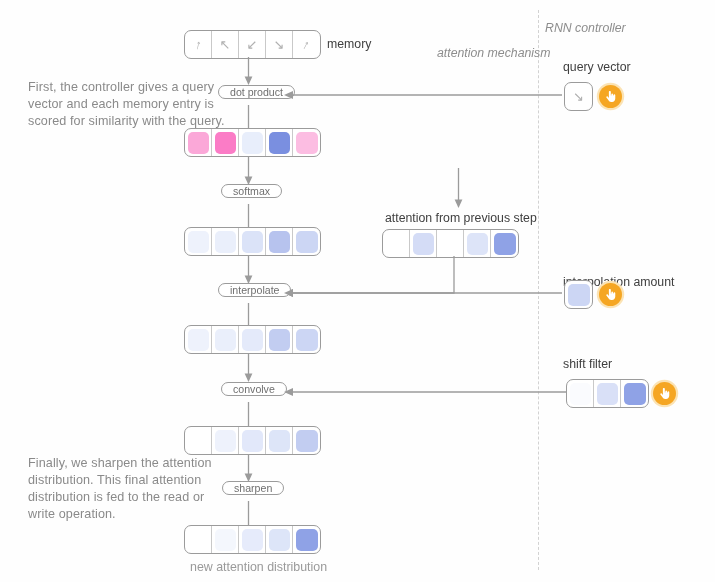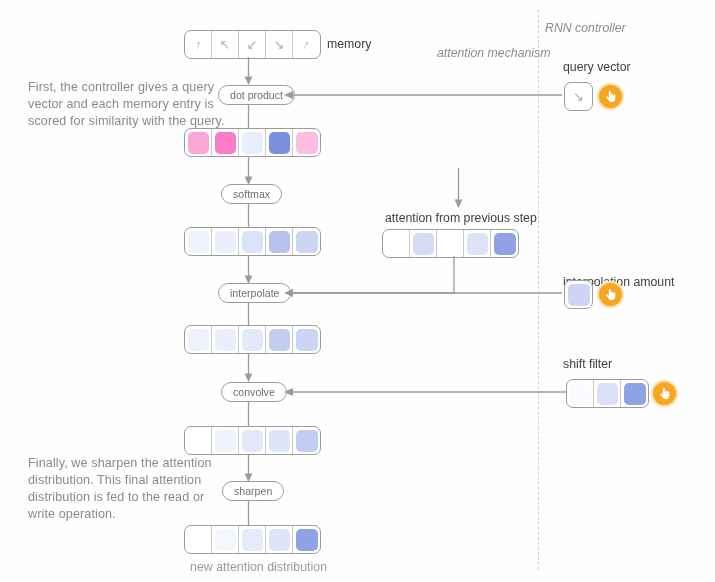--- a/index.html
+++ b/index.html
@@ -82,21 +82,21 @@
   }
 
   
   .pill {
     position: absolute;
     border: 1.3px solid #9b9b9b;
     border-radius: 12px;
     background: #ffffff;
     color: #6f6f6f;
     font-size: 10.6px;
-    height: 20px;
+    height: 14px;
     display: flex;
     align-items: center;
     justify-content: center;
     padding: 0 11px;
     white-space: nowrap;
   }
 
   
   .arrow-v, .arrow-h {
     position: absolute;

